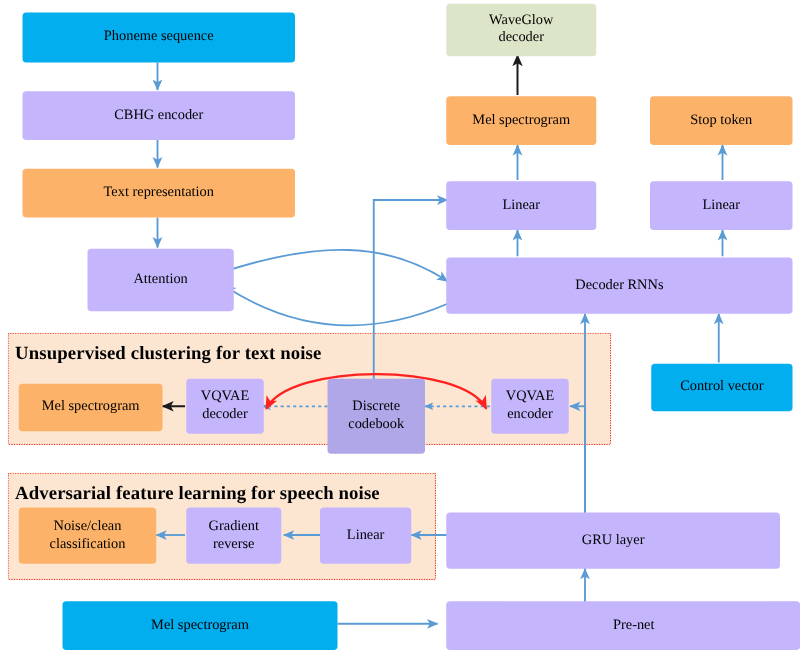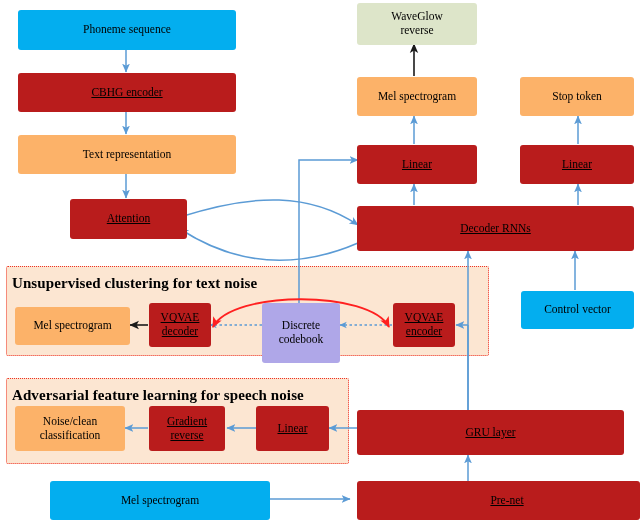--- a/index.html
+++ b/index.html
@@ -46,21 +46,21 @@
     align-items: center;
     justify-content: center;
     text-align: center;
     font-size: 11.5px;
     line-height: 1.18;
     color: #000000;
     border-radius: 3px;
     padding: 1px 3px;
   }
   .n-bright  { background: #03AEEF; }
-  .n-light   { background: #b91c1c; text-decoration: underline; }
+  .n-light   { background: #c4b5fd; }
   .n-orange  { background: #FCB269; }
   .n-green   { background: #DDE5C9; }
   .n-purple  { background: #AFA7E8; }
 </style>
 </head>
 <body>
 
 <div id="canvas">
 
   <div class="panel" style="left:6px; top:266px; width:483px; height:90px;"></div>
@@ -140,24 +140,24 @@
 
     <path d="M213,327 C232,290 370,290 389,327" stroke="#FF2020" stroke-width="1.9" fill="none" marker-end="url(#ah-red)" marker-start="url(#ah-red-start)"></path>
   </svg>
 
   <div class="node n-bright" style="left:18px; top:10px; width:218px; height:40px;">Phoneme sequence</div>
 
   <div class="node n-light" style="left:18px; top:73px; width:218px; height:39px;">CBHG encoder</div>
 
   <div class="node n-orange" style="left:18px; top:135px; width:218px; height:39px;">Text representation</div>
 
-  <div class="node n-light" style="left:70px; top:199px; width:117px; height:40px;">Attention</div>
+  <div class="node n-light" style="left:70px; top:199px; width:117px; height:50px;">Attention</div>
 
   <div class="node n-green" style="left:357px; top:3px; width:120px; height:42px; white-space:pre-line;">WaveGlow
-reverse</div>
+decoder</div>
 
   <div class="node n-orange" style="left:357px; top:77px; width:120px; height:39px;">Mel spectrogram</div>
 
   <div class="node n-orange" style="left:520px; top:77px; width:114px; height:39px;">Stop token</div>
 
   <div class="node n-light" style="left:357px; top:145px; width:120px; height:39px;">Linear</div>
 
   <div class="node n-light" style="left:520px; top:145px; width:114px; height:39px;">Linear</div>
 
   <div class="node n-light" style="left:357px; top:206px; width:277px; height:45px;">Decoder RNNs</div>

